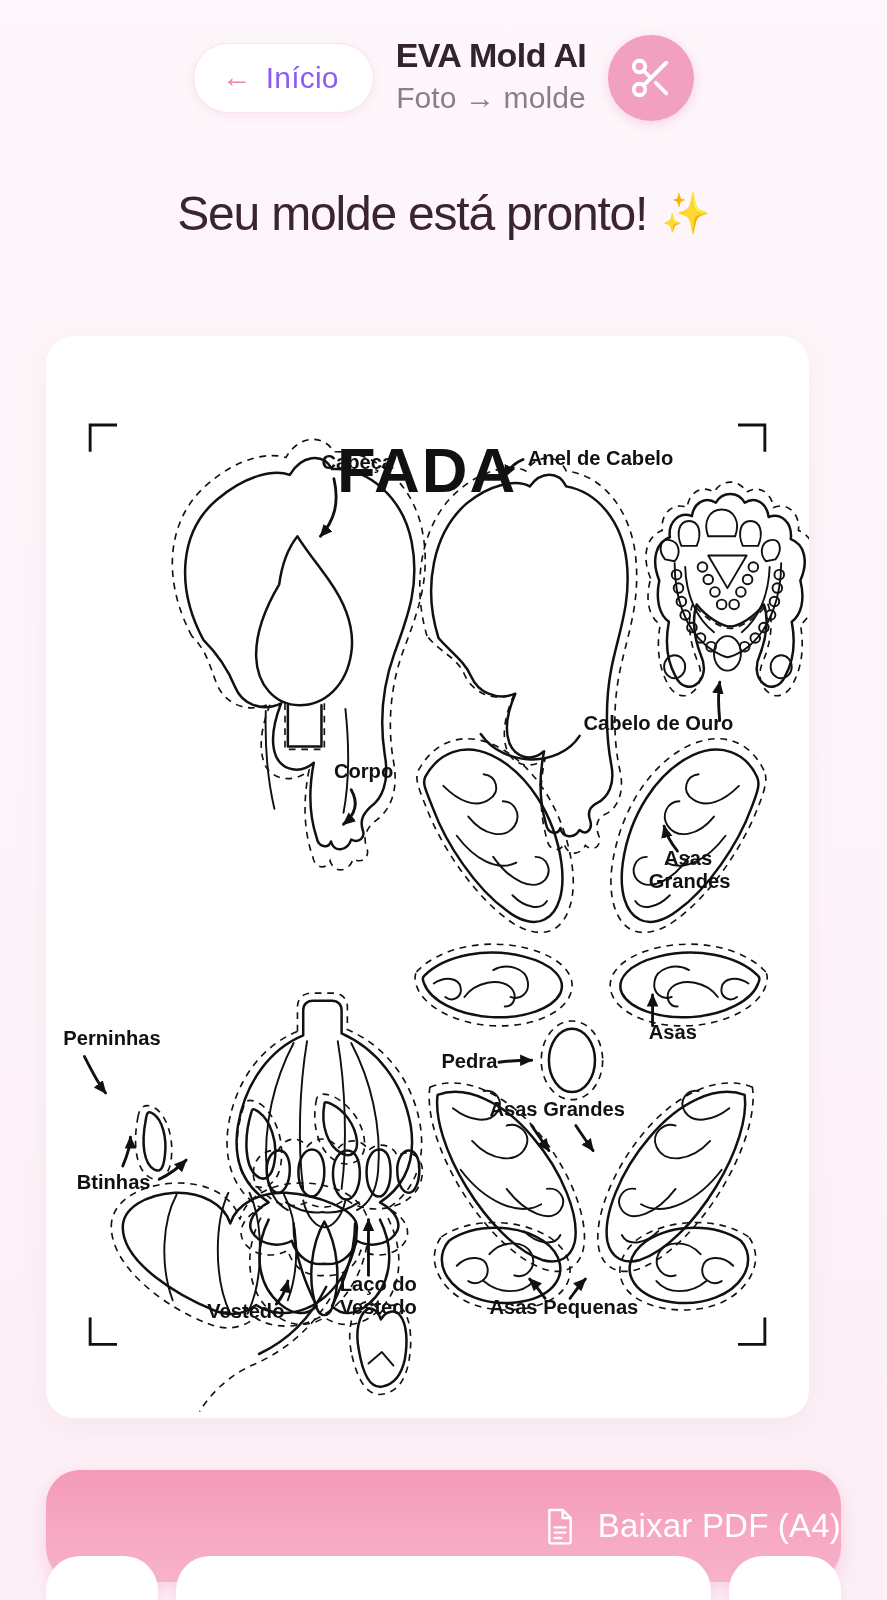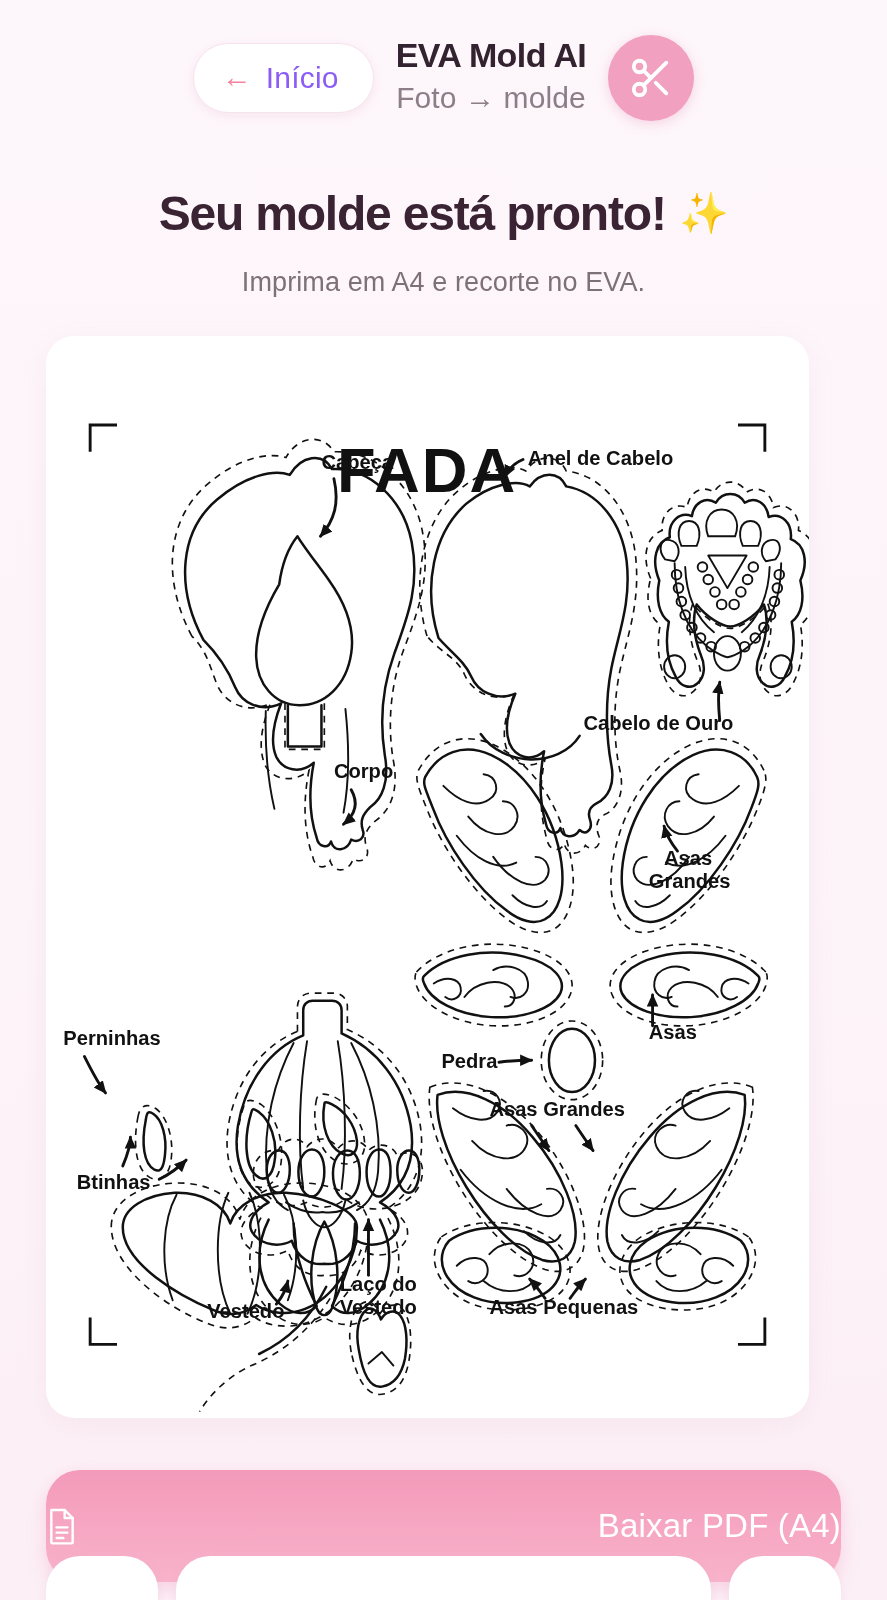--- a/index.html
+++ b/index.html
@@ -65,21 +65,21 @@
     display: flex; align-items: center; justify-content: center;
     flex: 0 0 auto;
     cursor: pointer;
     box-shadow: 0 3px 12px rgba(235,150,190,0.35);
   }
 
   
   .hero { text-align: center; margin-top: 36px; }
   .hero h1 {
     font-size: 48px;
-    font-weight: 700;
+    font-weight: 400;
     color: #3a2434;
     letter-spacing: -1.2px;
     display: inline-flex;
     align-items: center;
     gap: 14px;
   }
   .hero .sparkle { font-size: 40px; }
   .hero p {
     font-size: 27px;
     color: #7d7079;
@@ -109,21 +109,21 @@
   }
   .download-btn {
     position: absolute;
     left: 46px; right: 46px;
     top: 30px;
     height: 112px;
     border-radius: 34px;
     background: linear-gradient(180deg, #f39ab9 0%, #f7a9c4 60%, #f8b3ca 100%);
     display: flex;
     align-items: center;
-    justify-content: space-between;
+    justify-content: flex-end;
     gap: 22px;
     color: #ffffff;
     font-size: 33px;
     letter-spacing: 0.2px;
     cursor: pointer;
     box-shadow: 0 6px 18px rgba(240,150,190,0.35);
   }
   .download-btn .doc-icon { display: flex; align-items: center; }
   .secondary-row {
     position: absolute;
@@ -168,21 +168,20 @@
       <line x1="8.12" y1="8.12" x2="12" y2="12"></line>
     </svg>
   </div>
 </div>
 
 <div class="hero">
   <h1>
     <span>Seu molde está pronto!</span>
     <span class="sparkle">✨</span>
   </h1>
-  <p>Imprima em A4 e recorte no EVA.</p>
 </div>
 
 <div class="card">
   <div class="sheet">
     <svg viewBox="0 0 795 1082" preserveAspectRatio="xMidYMid meet">
       <defs>
         <style>
           .cut   { fill:none; stroke:#111; stroke-width:2.6; stroke-linecap:round; stroke-linejoin:round; }
           .thin  { fill:none; stroke:#111; stroke-width:2.0; stroke-linecap:round; stroke-linejoin:round; }
           .dash  { fill:none; stroke:#111; stroke-width:1.7; stroke-dasharray:7 6; stroke-linecap:butt; }

